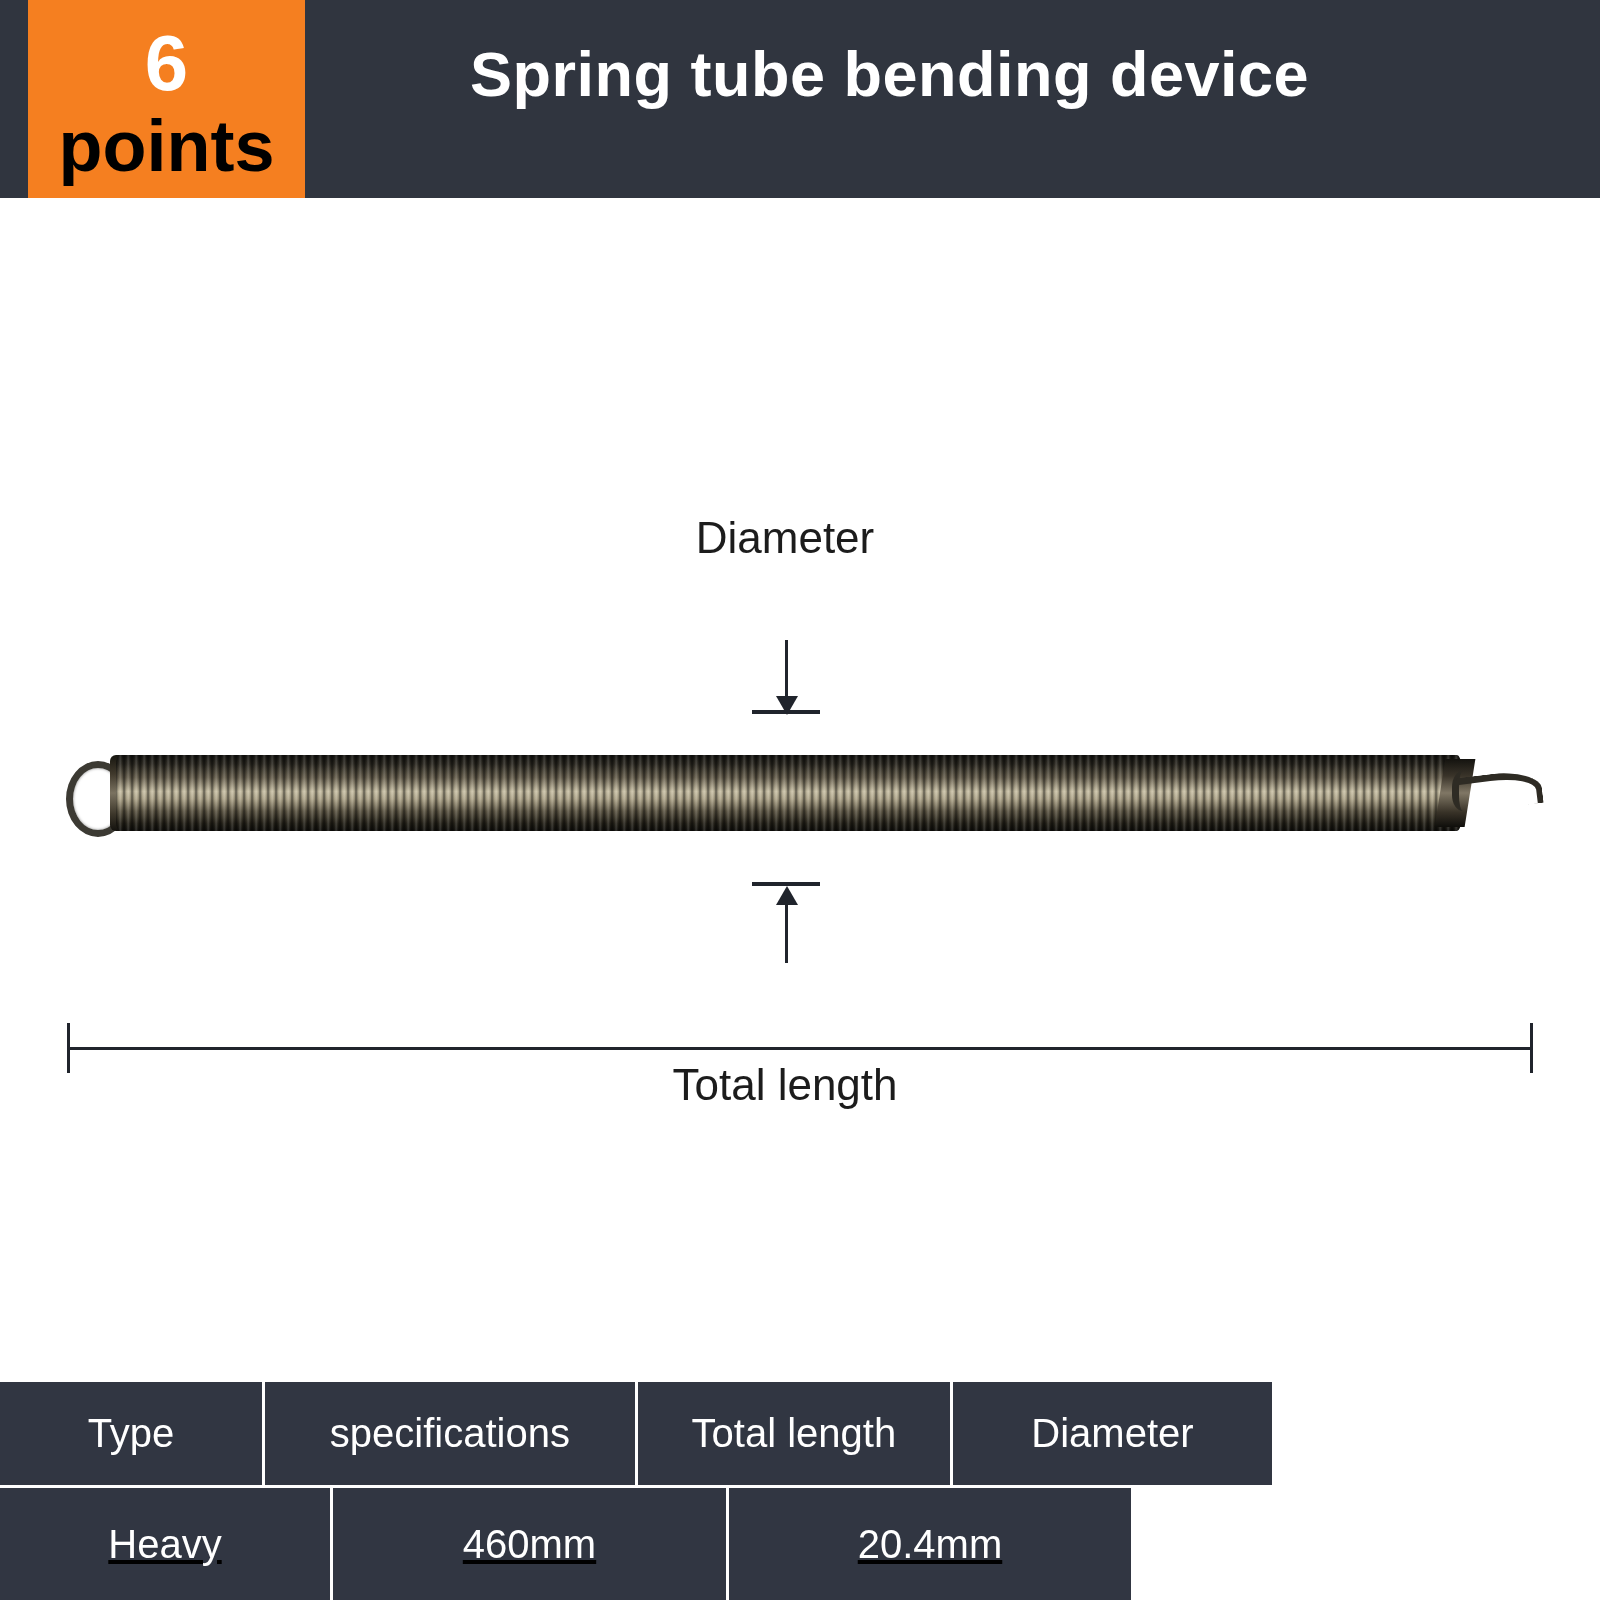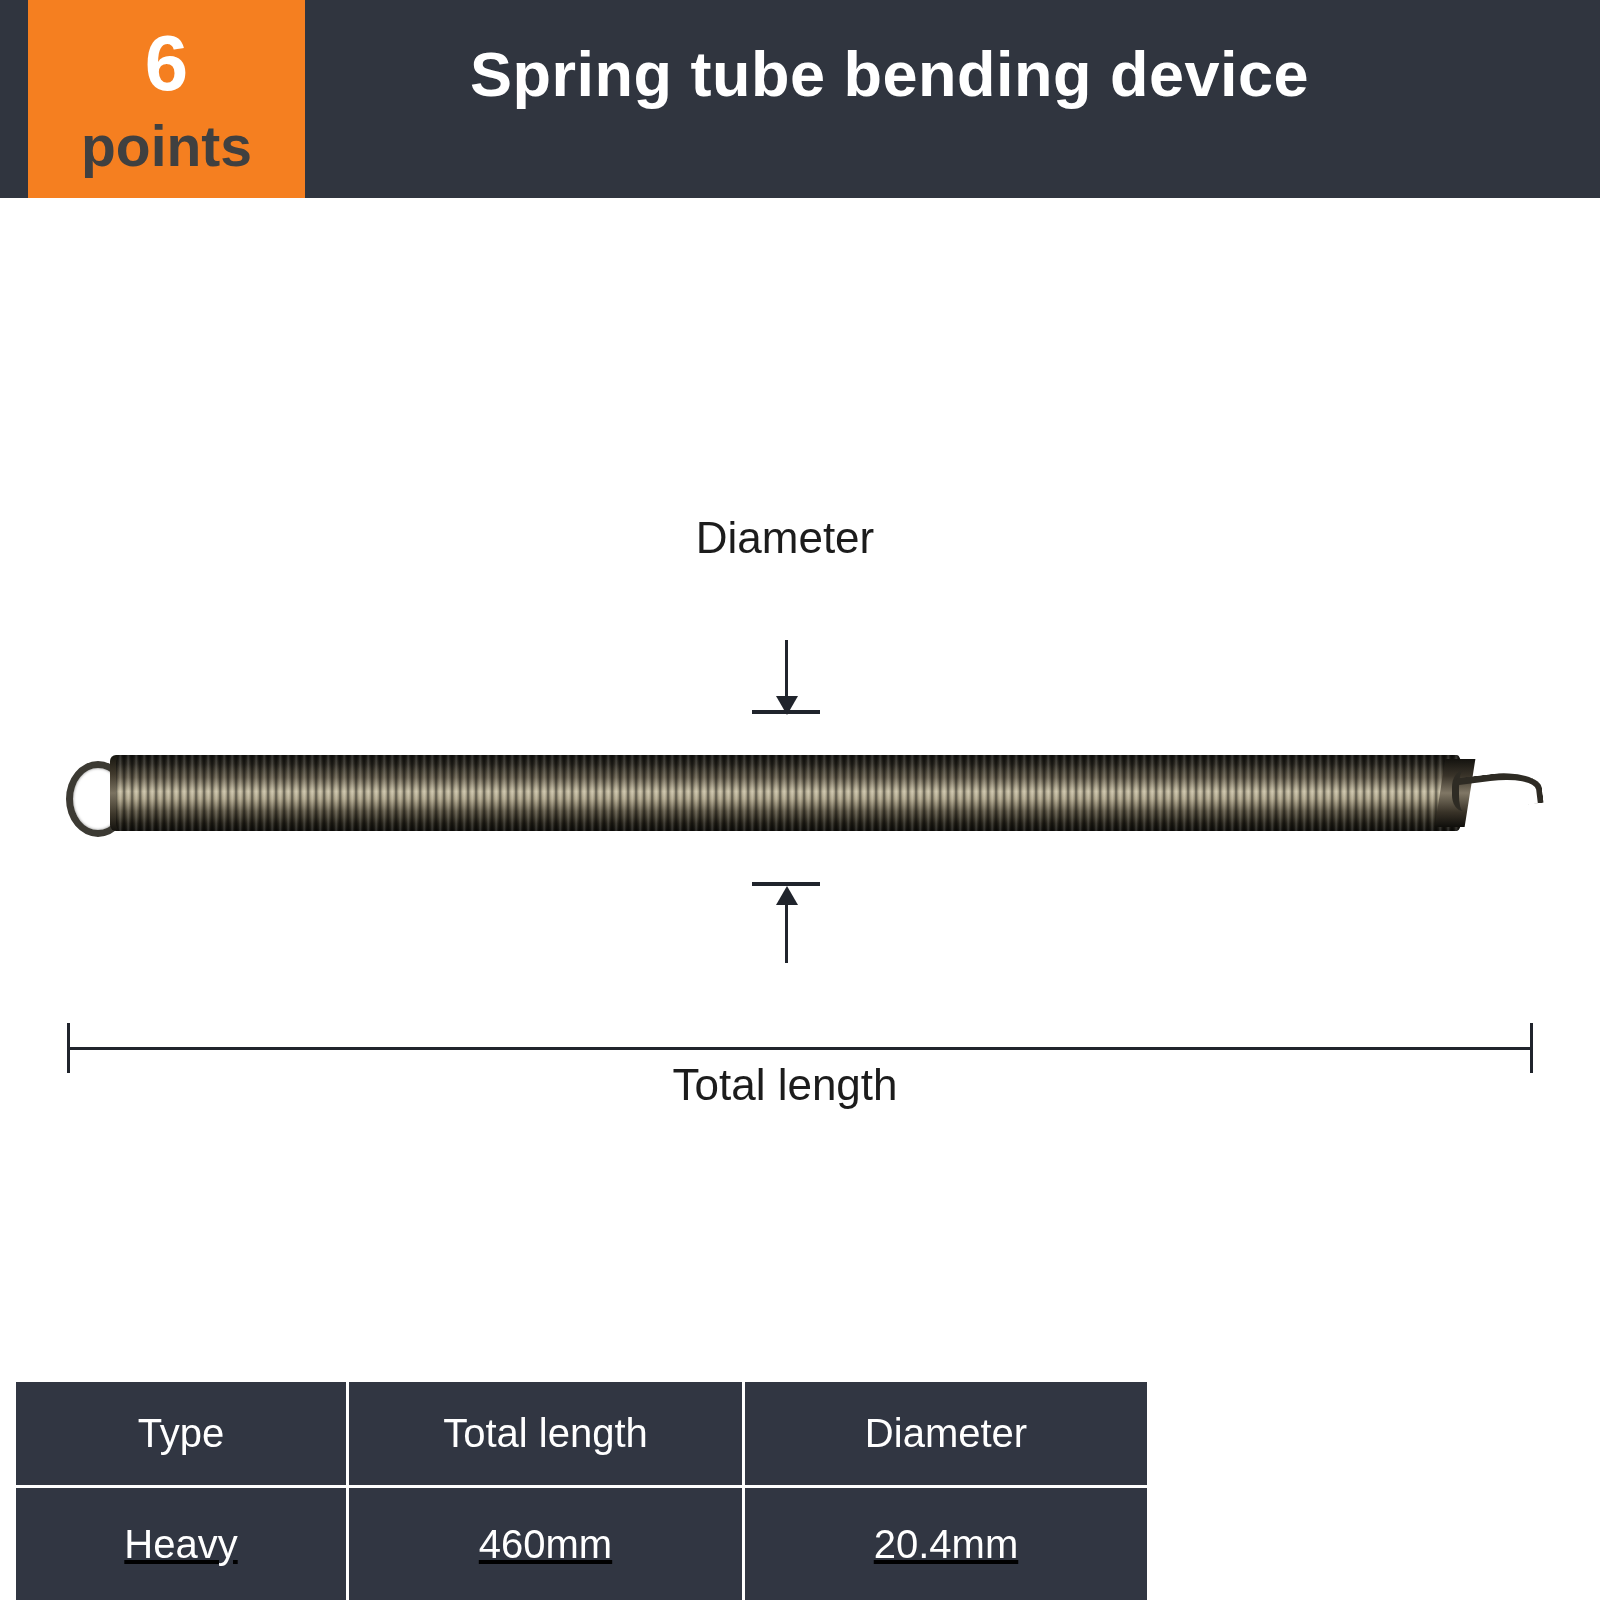--- a/index.html
+++ b/index.html
@@ -54,22 +54,22 @@
     padding-top: 20px;
     box-sizing: border-box;
   }
   .badge-number {
     color: #ffffff;
     font-size: 78px;
     font-weight: bold;
     line-height: 86px;
   }
   .badge-label {
-    color: #404040;
-    font-size: 57px;
+    color: #000000;
+    font-size: 72px;
     font-weight: bold;
     line-height: 80px;
   }
 
   
   .diagram {
     position: absolute;
     left: 0;
     top: 198px;
     width: 1600px;
@@ -276,21 +276,20 @@
     width: 1600px;
     height: 218px;
     display: flex;
     flex-direction: column;
     background: #ffffff;
   }
   .spec-row {
     display: flex;
     width: 1272px;
     background: #ffffff;
-    padding-left: 16px;
   }
   .spec-row.head { height: 106px; }
   .spec-row.body { height: 112px; text-decoration: underline; }
   .spec-cell {
     background: #31364280;
     background-color: #313642;
     color: #ffffff;
     display: flex;
     align-items: center;
     justify-content: center;
@@ -342,20 +341,21 @@
   <div class="dim-cap-left"></div>
   <div class="dim-line"></div>
   <div class="dim-cap-right"></div>
 
   <div class="total-length-label">Total length</div>
 </div>
 
 <div class="spec-table">
   <div class="spec-row head">
     <div class="spec-cell c1">Type</div>
+    <div class="spec-cell c2">specifications</div>
     <div class="spec-cell c3">Total length</div>
     <div class="spec-cell c4">Diameter</div>
   </div>
   <div class="spec-row body">
     <div class="spec-cell c1">Heavy</div>
     <div class="spec-cell c3">460mm</div>
     <div class="spec-cell c4">20.4mm</div>
   </div>
 </div>
 

